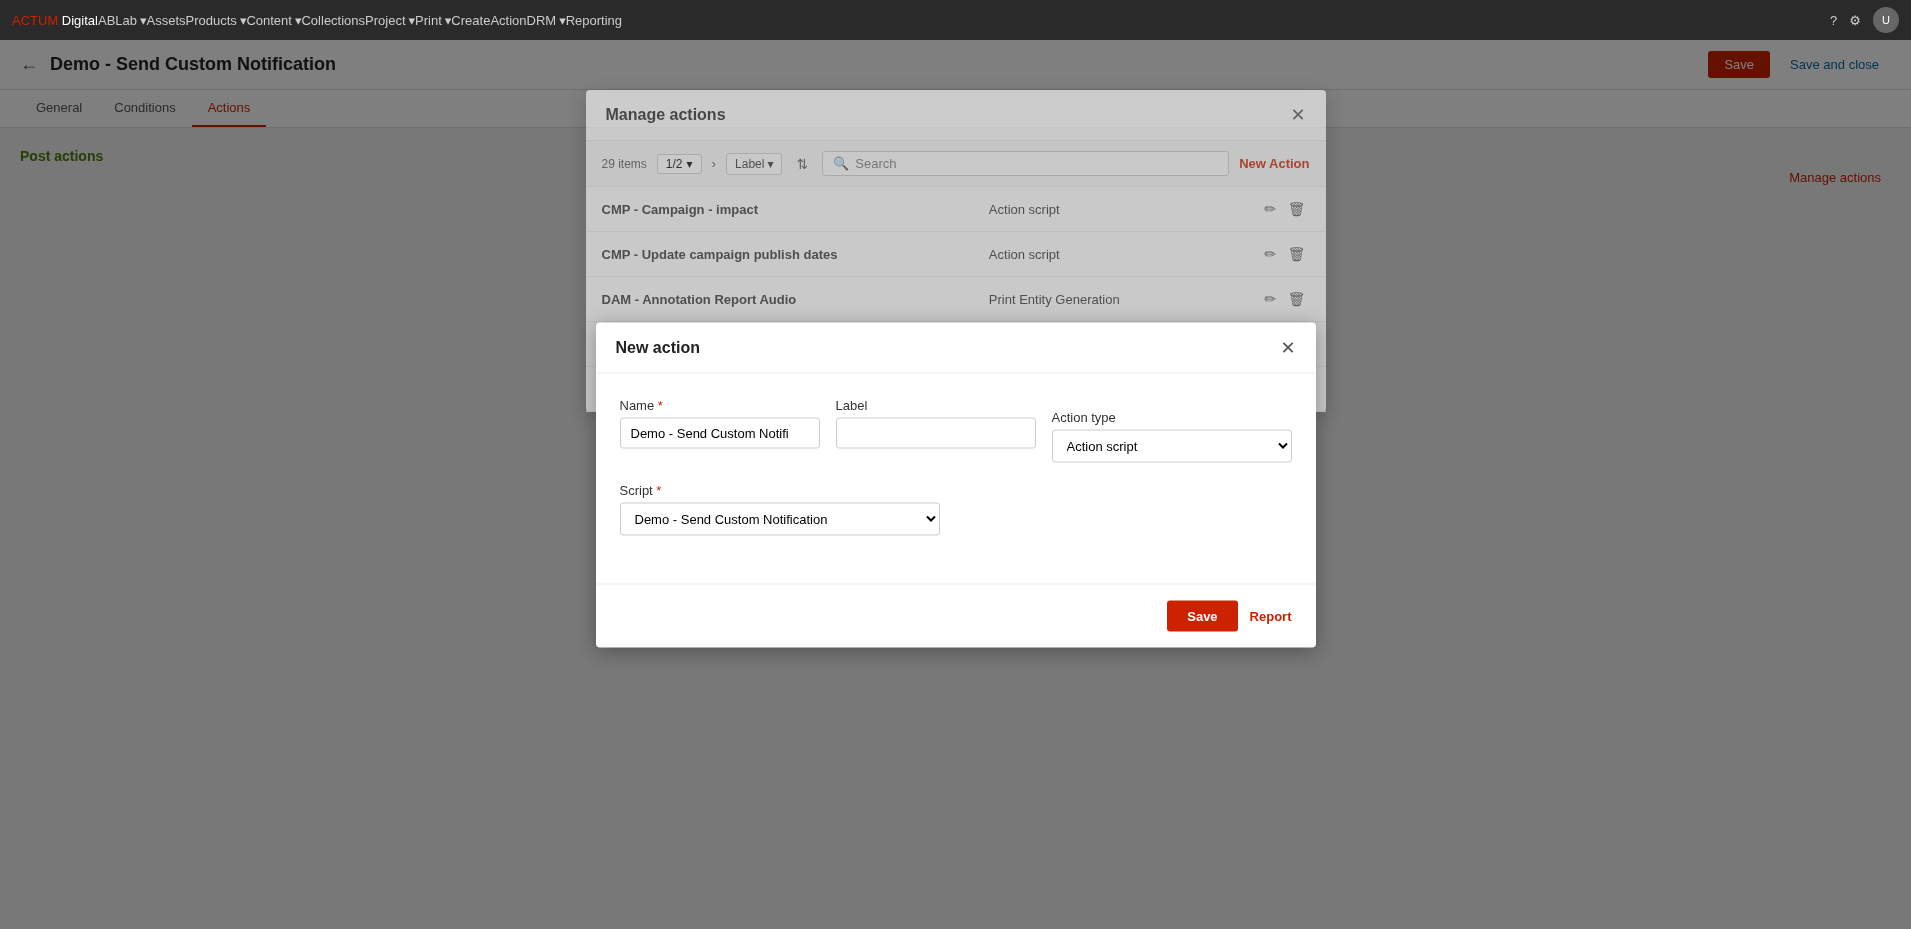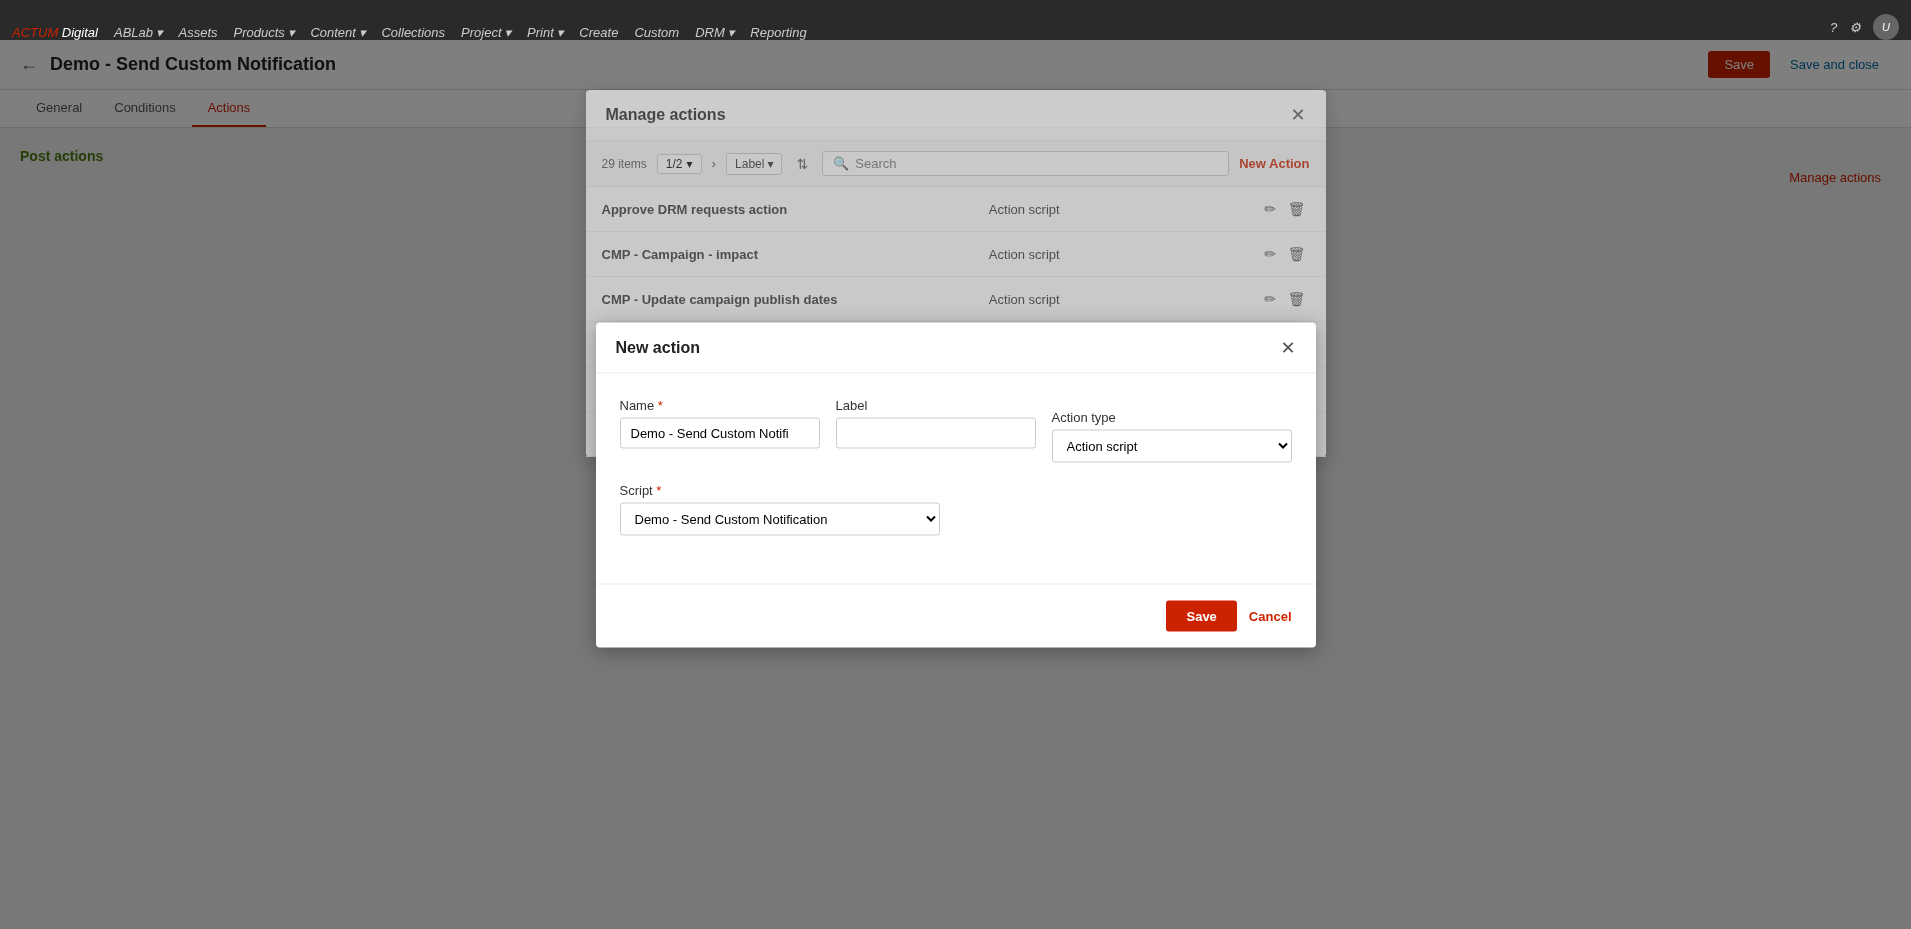--- a/index.html
+++ b/index.html
@@ -3,26 +3,25 @@
   <meta charset="utf-8">
   <style>
     * { box-sizing: border-box; margin: 0; padding: 0; }
     body { font-family: Arial, sans-serif; font-size: 13px; background: #4a4a4a; width: 1911px; height: 929px; overflow: hidden; position: relative; }
 
     
     .top-nav {
       background: #2a2a2a;
       height: 40px;
       display: flex;
-      align-items: flex-end;
+      align-items: center;
       padding: 0 12px;
-      gap: 16px;
+      gap: 0;
       position: relative;
       z-index: 1;
-      font-style: italic;
     }
     .brand-actum { color: #cc2200; }
     .brand-digital { color: #fff; }
     .nav-item {
       color: #ccc;
       font-size: 13px;
       cursor: pointer;
       display: flex;
       align-items: center;
       gap: 3px;
@@ -278,21 +277,21 @@
     <span>▾</span>
   </div>
   <div class="nav-item">
     <span>Print</span>
     <span>▾</span>
   </div>
   <div class="nav-item">
     <span>Create</span>
   </div>
   <div class="nav-item">
-    <span>Custom</span>
+    <span>Action</span>
   </div>
   <div class="nav-item">
     <span>DRM</span>
     <span>▾</span>
   </div>
   <div class="nav-item">
     <span>Reporting</span>
   </div>
 
   <div class="nav-icons">
@@ -352,28 +351,20 @@
         <span>🔍</span>
         <input type="text" placeholder="Search" style="">
       </div>
 
       <button class="new-action-btn">New Action</button>
     </div>
 
     <div class="table-container">
       <table class="actions-table">
         <tbody id="actions-tbody">
-        <tr>
-      <td>Approve DRM requests action</td>
-      <td class="action-type">Action script</td>
-      <td>
-        <button class="icon-btn">✏</button>
-        <button class="icon-btn">🗑</button>
-      </td>
-    </tr>
             <tr>
       <td>CMP - Campaign - impact</td>
       <td class="action-type">Action script</td>
       <td>
         <button class="icon-btn">✏</button>
         <button class="icon-btn">🗑</button>
       </td>
     </tr>
             <tr>
       <td>CMP - Update campaign publish dates</td>
@@ -452,17 +443,17 @@
             <select class="form-select">
               <option>Demo - Send Custom Notification</option>
             </select>
           </div>
         </div>
       </div>
     </div>
 
     <div class="modal-footer">
       <button class="btn-save-modal">Save</button>
-      <button class="btn-cancel">Cancel</button>
+      <button class="btn-cancel">Report</button>
     </div>
   </div>
 
 </div>
 
 </body></html>

